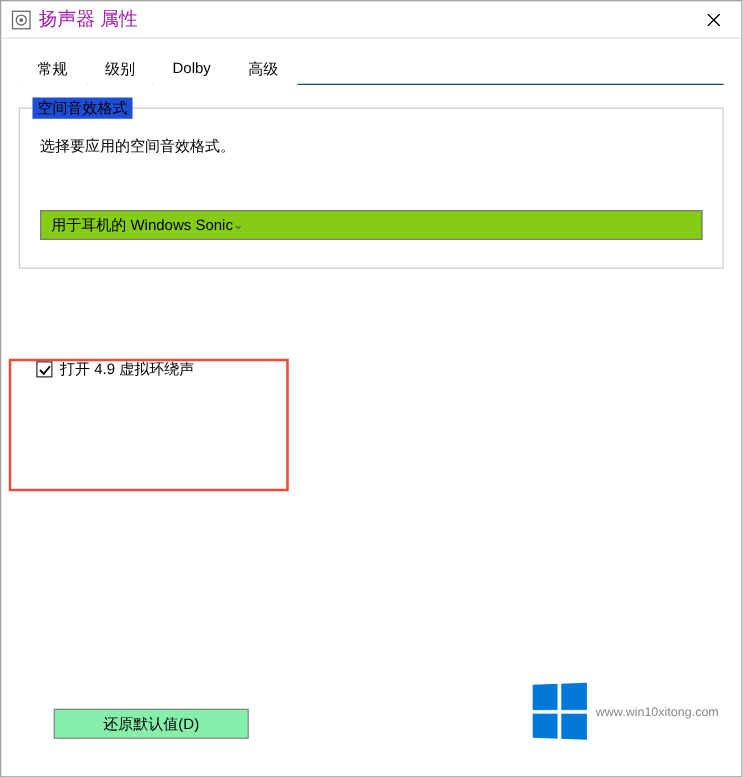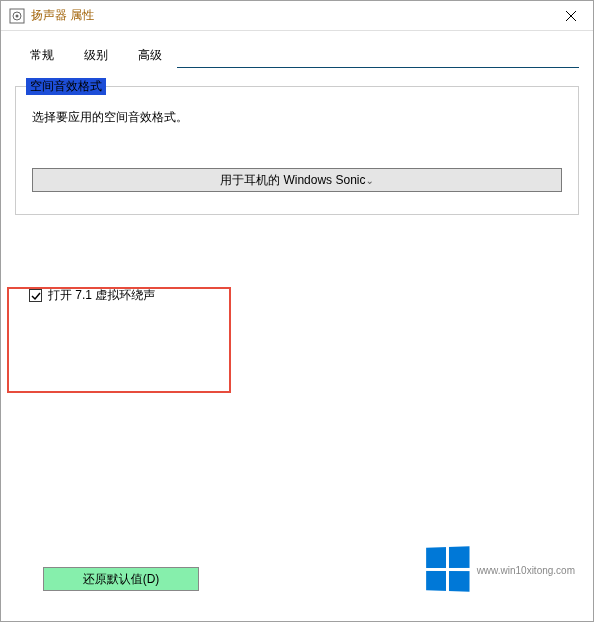--- a/index.html
+++ b/index.html
@@ -31,22 +31,22 @@
       border-bottom: 1px solid #e0e0e0;
       position: relative;
     }
     .titlebar-icon {
       width: 16px;
       height: 16px;
       margin-right: 6px;
       display: inline-block;
     }
     .titlebar-title {
-      font-size: 12px;
-      color: #a16207;
+      font-size: 15px;
+      color: #a21caf;
     }
     .close-btn {
       position: absolute;
       right: 0;
       top: 0;
       width: 45px;
       height: 30px;
       display: flex;
       align-items: center;
       justify-content: center;
@@ -98,25 +98,25 @@
     }
     .groupbox-desc {
       font-size: 12px;
       margin-bottom: 42px;
       margin-top: 4px;
     }
     .dropdown {
       width: 100%;
       height: 24px;
       border: 1px solid #7a7a7a;
-      background: #e5e5e5;
-      display: flex;
-      align-items: center;
-      justify-content: center;
-      padding: 0 23px;
+      background: #84cc16;
+      display: flex;
+      align-items: center;
+      justify-content: flex-start;
+      padding: 0 8px;
       cursor: pointer;
       font-size: 12px;
     }
     .dropdown-arrow {
       font-size: 10px;
       color: #555;
     }
     .highlight-box {
       border: 2px solid #e74c3c;
       position: absolute;
@@ -220,39 +220,40 @@
         <line x1="0" y1="0" x2="10" y2="10" stroke="#000" stroke-width="1"></line>
         <line x1="10" y1="0" x2="0" y2="10" stroke="#000" stroke-width="1"></line>
       </svg>
     </div>
   </div>
 
   <div class="content">
     <div class="tabs">
       <div class="tab">常规</div>
       <div class="tab">级别</div>
+      <div class="tab">Dolby</div>
       <div class="tab">高级</div>
     </div>
 
     <div class="groupbox">
       <div class="groupbox-title">空间音效格式</div>
       <div class="groupbox-desc">选择要应用的空间音效格式。</div>
       <div class="dropdown">
         <span>用于耳机的 Windows Sonic</span>
         <span class="dropdown-arrow">⌄</span>
       </div>
     </div>
 
     <div class="checkbox-row">
       <div class="checkbox">
         <svg viewBox="0 0 10 10">
           <polyline points="1,5 4,8 9,2" fill="none" stroke="#000" stroke-width="1.5"></polyline>
         </svg>
       </div>
-      <span class="checkbox-label">打开 7.1 虚拟环绕声</span>
+      <span class="checkbox-label">打开 4.9 虚拟环绕声</span>
     </div>
 
     <div class="highlight-box"></div>
 
     <div class="restore-btn">还原默认值(D)</div>
 
     <div class="watermark">
       <div class="win-logo">
         <div></div>
           <div></div>

